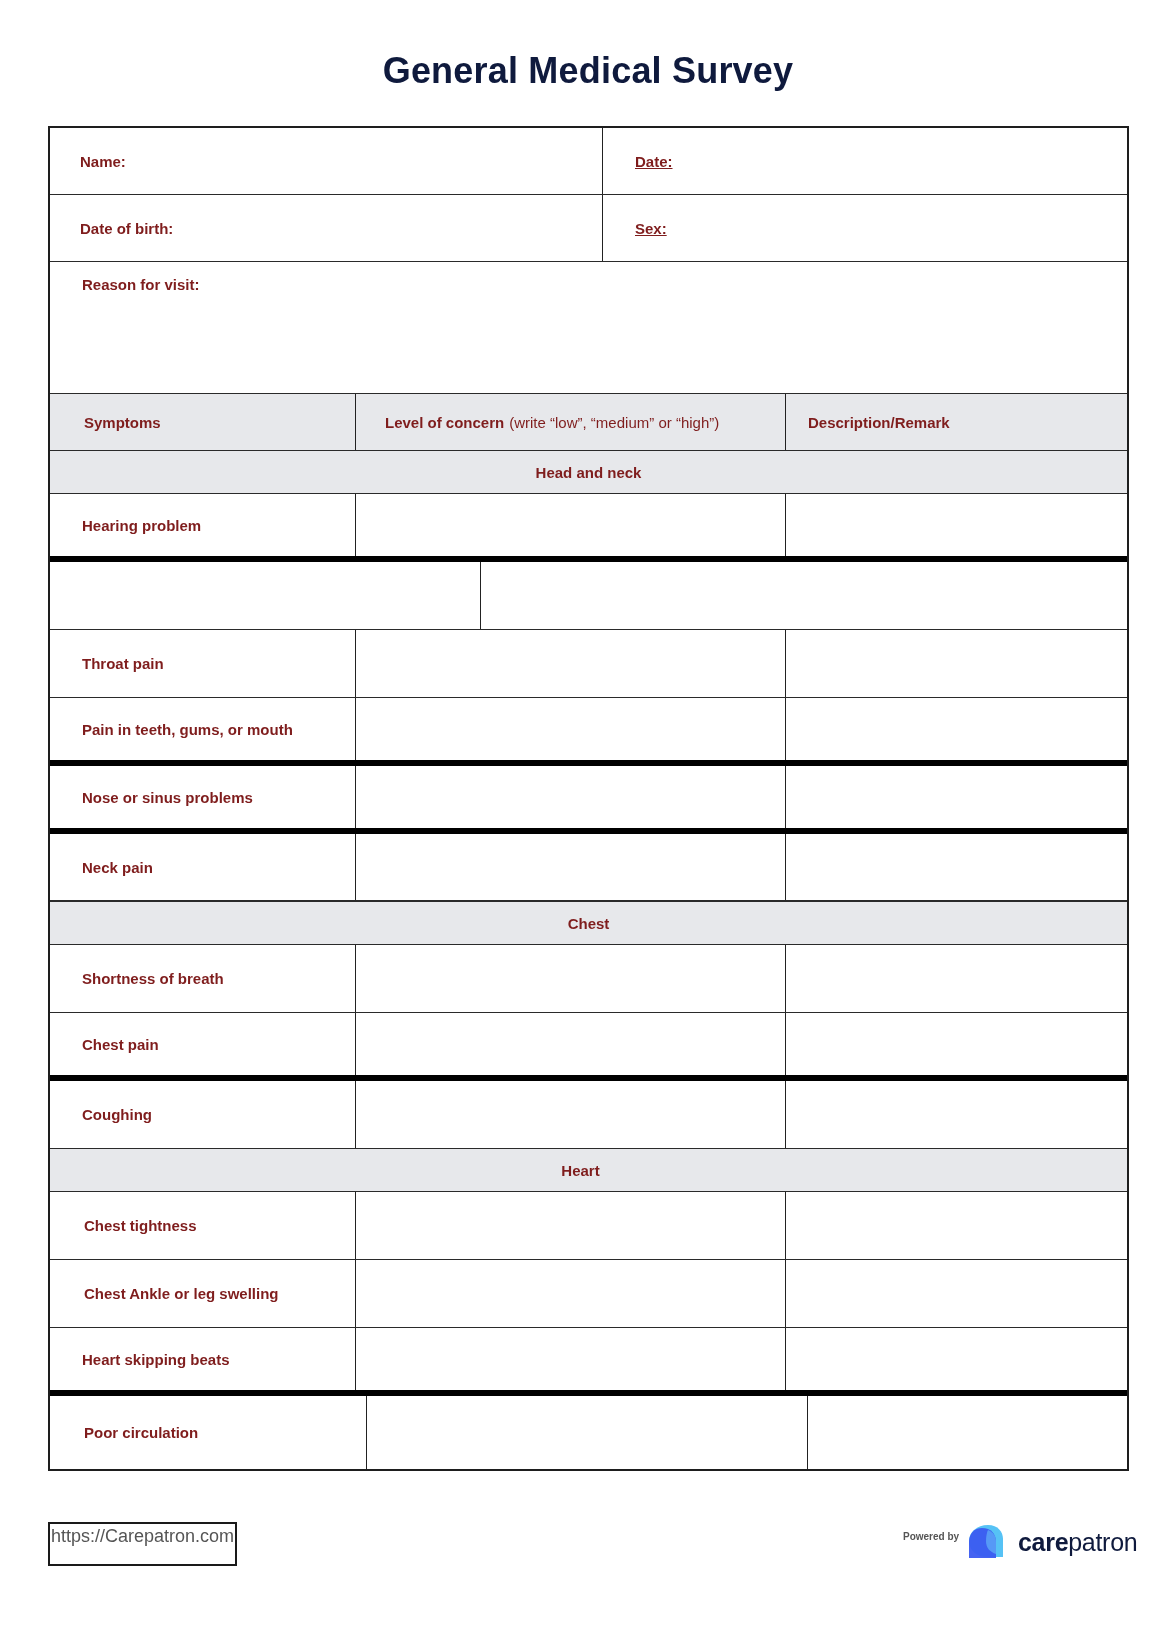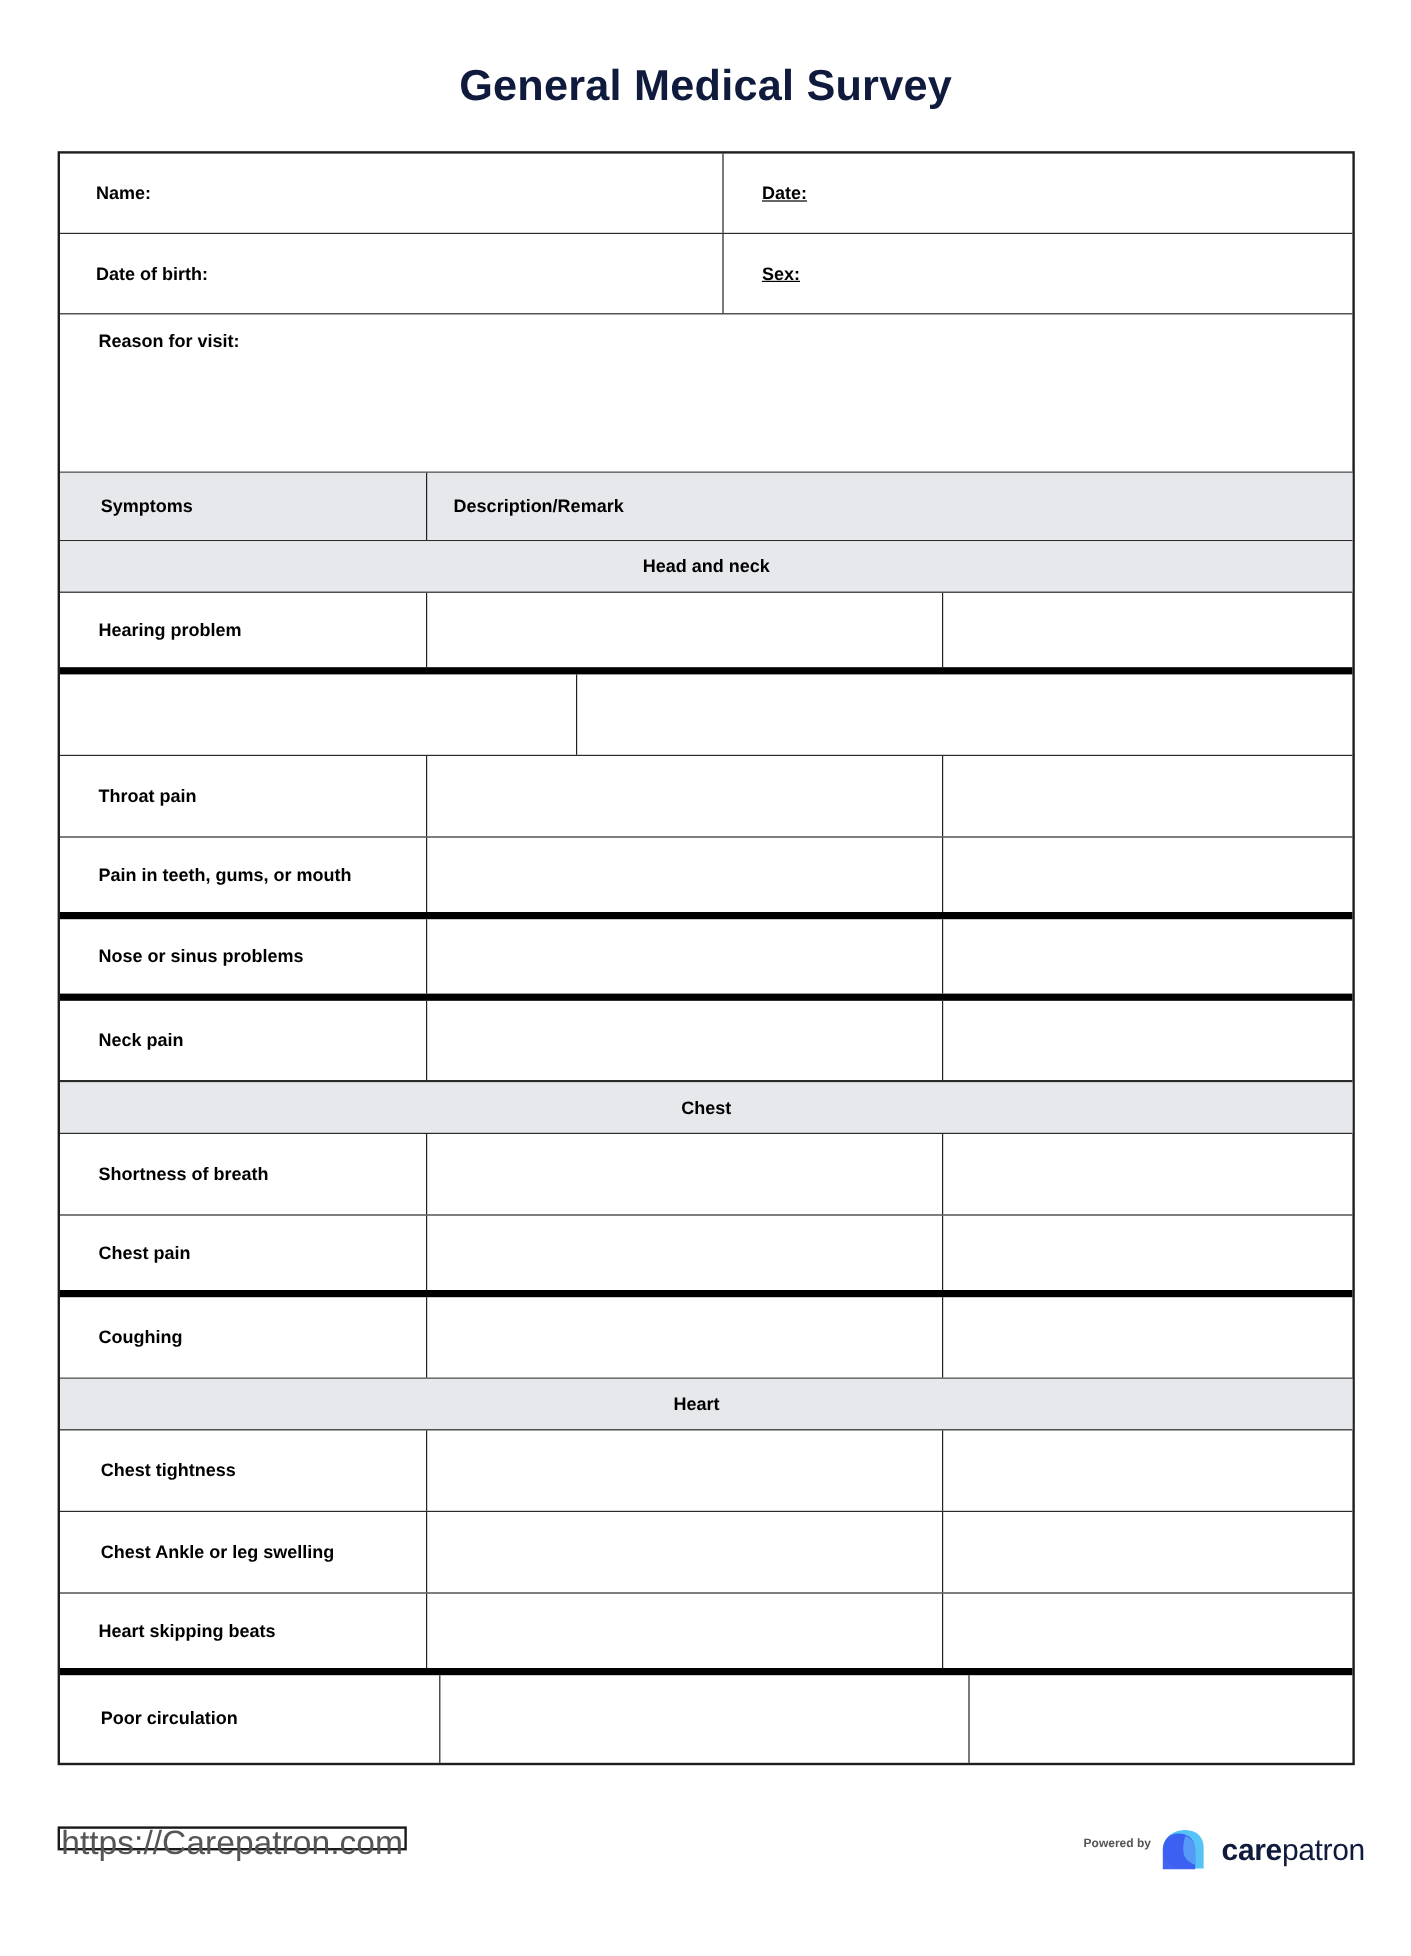--- a/index.html
+++ b/index.html
@@ -11,21 +11,21 @@
     font-size: 36px; font-weight: bold; color: #0f1a3d; letter-spacing: 0.2px;
   }
 
   .sheet {
     position: absolute; left: 48px; top: 126px; width: 1081px;
     border: 2px solid #1e1e1e; border-bottom-width: 2px;
   }
   .row { position: relative; display: flex; border-bottom: 1.5px solid #2a2a2a; }
   .row.thin { border-bottom: 6px solid #000000; }
   .row:last-child { border-bottom: none; }
-  .cell { position: relative; display: flex; align-items: center; font-size: 15px; font-weight: bold; color: #000000; }
+  .cell { position: relative; display: flex; align-items: center; font-size: 15px; font-weight: bold; color: #7f1d1d; }
   .cell + .cell { border-left: 1.5px solid #222; }
 
   .info .c1 { width: 552px; padding-left: 30px; }
   .info .c2 { flex: 1; padding-left: 32px; text-decoration: underline; }
   .info { height: 67px; }
   .reason { height: 132px; align-items: flex-start; }
   .reason .cell { align-items: flex-start; padding-left: 32px; padding-top: 14px; width: 100%; }
 
   .hdr { height: 57px; background: #e7e8eb; }
   .col1 { width: 305px; }
@@ -38,22 +38,22 @@
 
   .section { height: 43px; background: #e7e8eb; justify-content: flex-end; }
   .section .cell { width: 100%; justify-content: center; }
   .section.heart .cell { padding-right: 16px; }
 
   .sym { height: 68px; }
   .sym .col1 { padding-left: 32px; }
   .sym .col2, .sym .col3 { }
 
   .footer-link {
-    position: absolute; left: 48px; top: 1522px; height: 20px; padding: 0 1px;
-    border: 2px solid #1a1a1a; font-size: 28px; color: #555; line-height: 24px;
+    position: absolute; left: 48px; top: 1522px; height: 44px; padding: 0 1px;
+    border: 2px solid #1a1a1a; font-size: 18px; color: #555; line-height: 24px;
     font-family: "Liberation Sans", sans-serif; text-decoration: none;
   }
   .powered {
     position: absolute; left: 903px; top: 1531px; font-size: 10px; font-weight: bold; color: #555;
   }
   .logo-icon { position: absolute; left: 968px; top: 1524px; width: 50px; height: 34px; }
   .logo-text {
     position: absolute; left: 1018px; top: 1528px; font-size: 25px; color: #0f1a3d; letter-spacing: -0.3px;
   }
   .logo-text .b { font-weight: bold; }
@@ -84,20 +84,24 @@
   </div>
 
   <div class="row reason">
     <div class="cell">
         <span>Reason for visit:</span>
       </div>
   </div>
 
   <div class="row hdr">
     <div class="cell col1">Symptoms</div>
+    <div class="cell col2">
+      <span>Level of concern</span>
+      <span class="normal">(write “low”, “medium” or “high”)</span>
+    </div>
     <div class="cell col3">Description/Remark</div>
   </div>
 
   <div class="row section">
     <div class="cell">Head and neck</div>
   </div>
   <div class="row sym thin">
     <div class="cell col1">Hearing problem</div>
     <div class="cell col2"></div>
     <div class="cell col3"></div>

